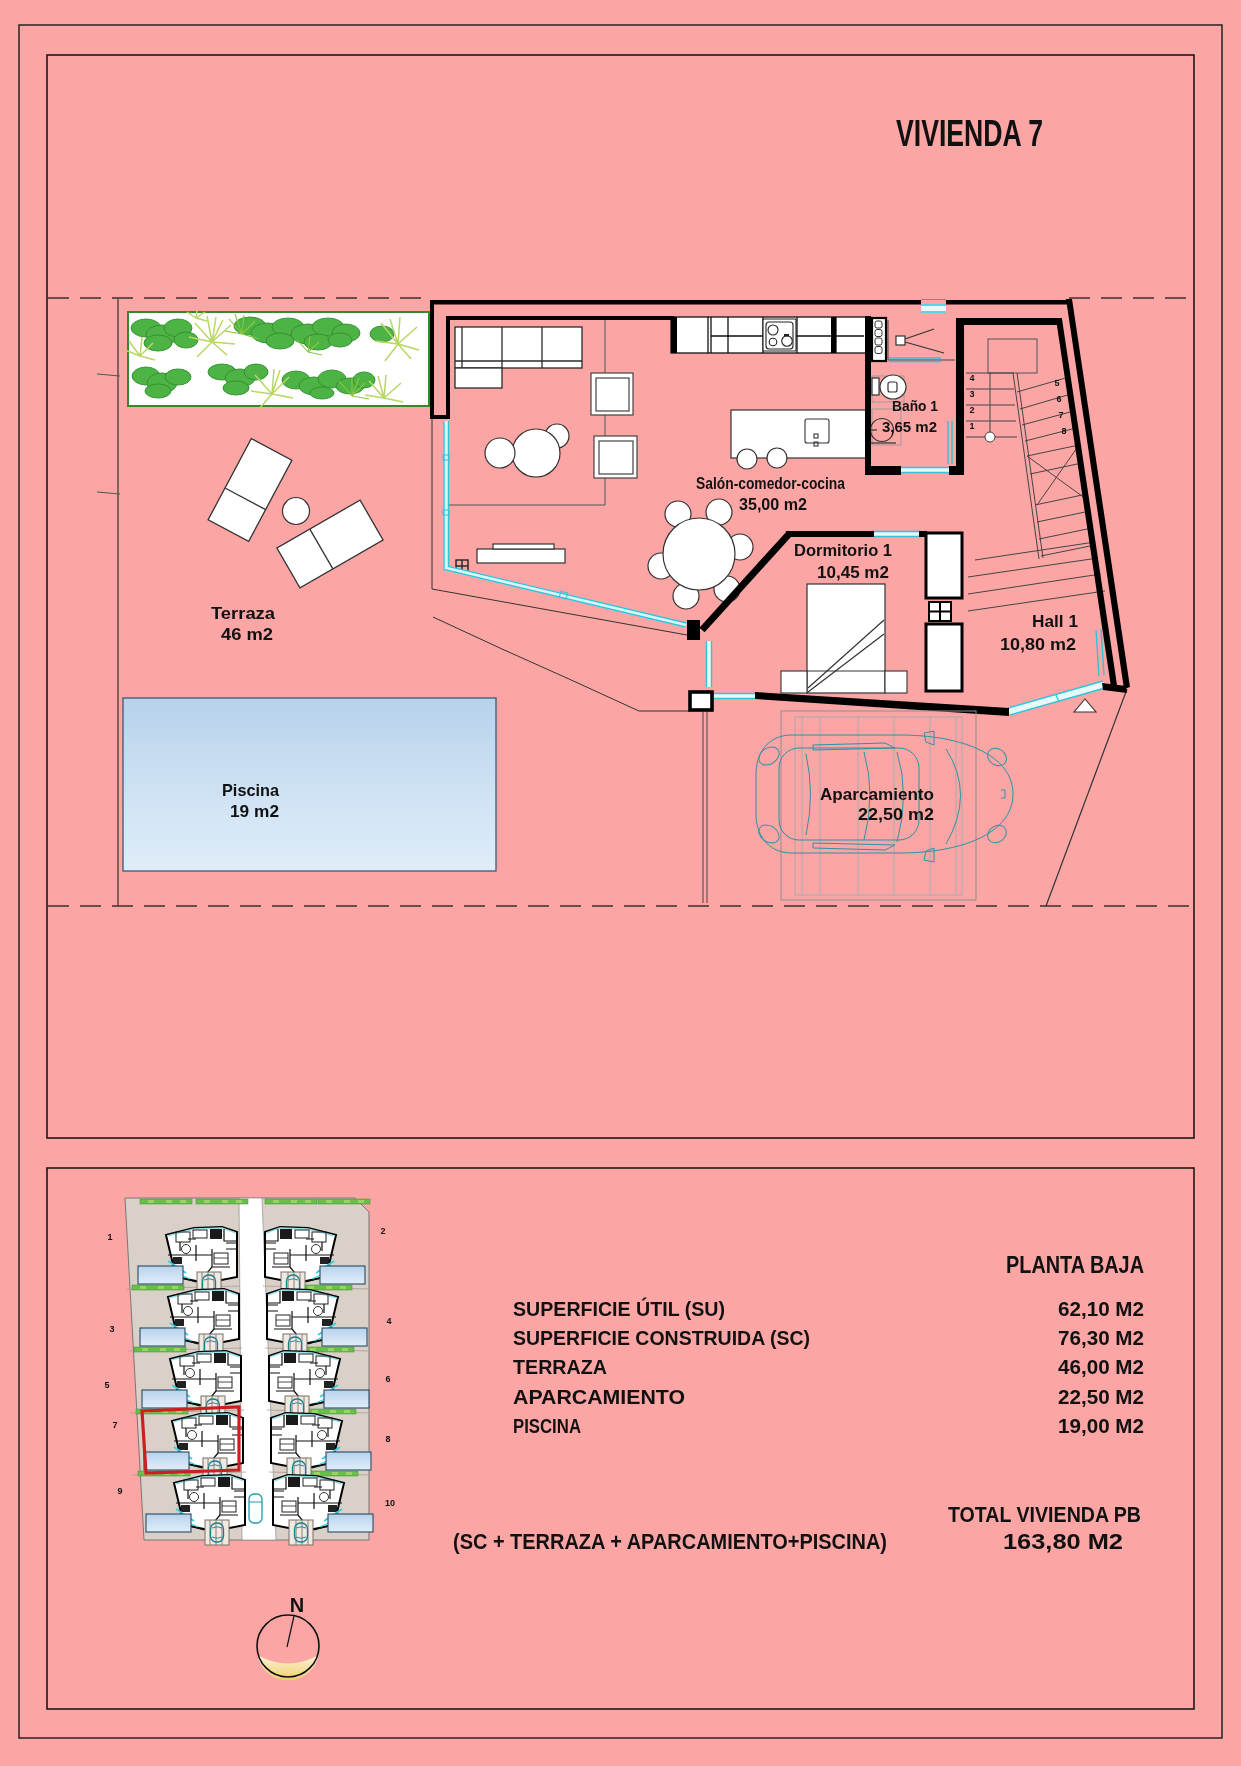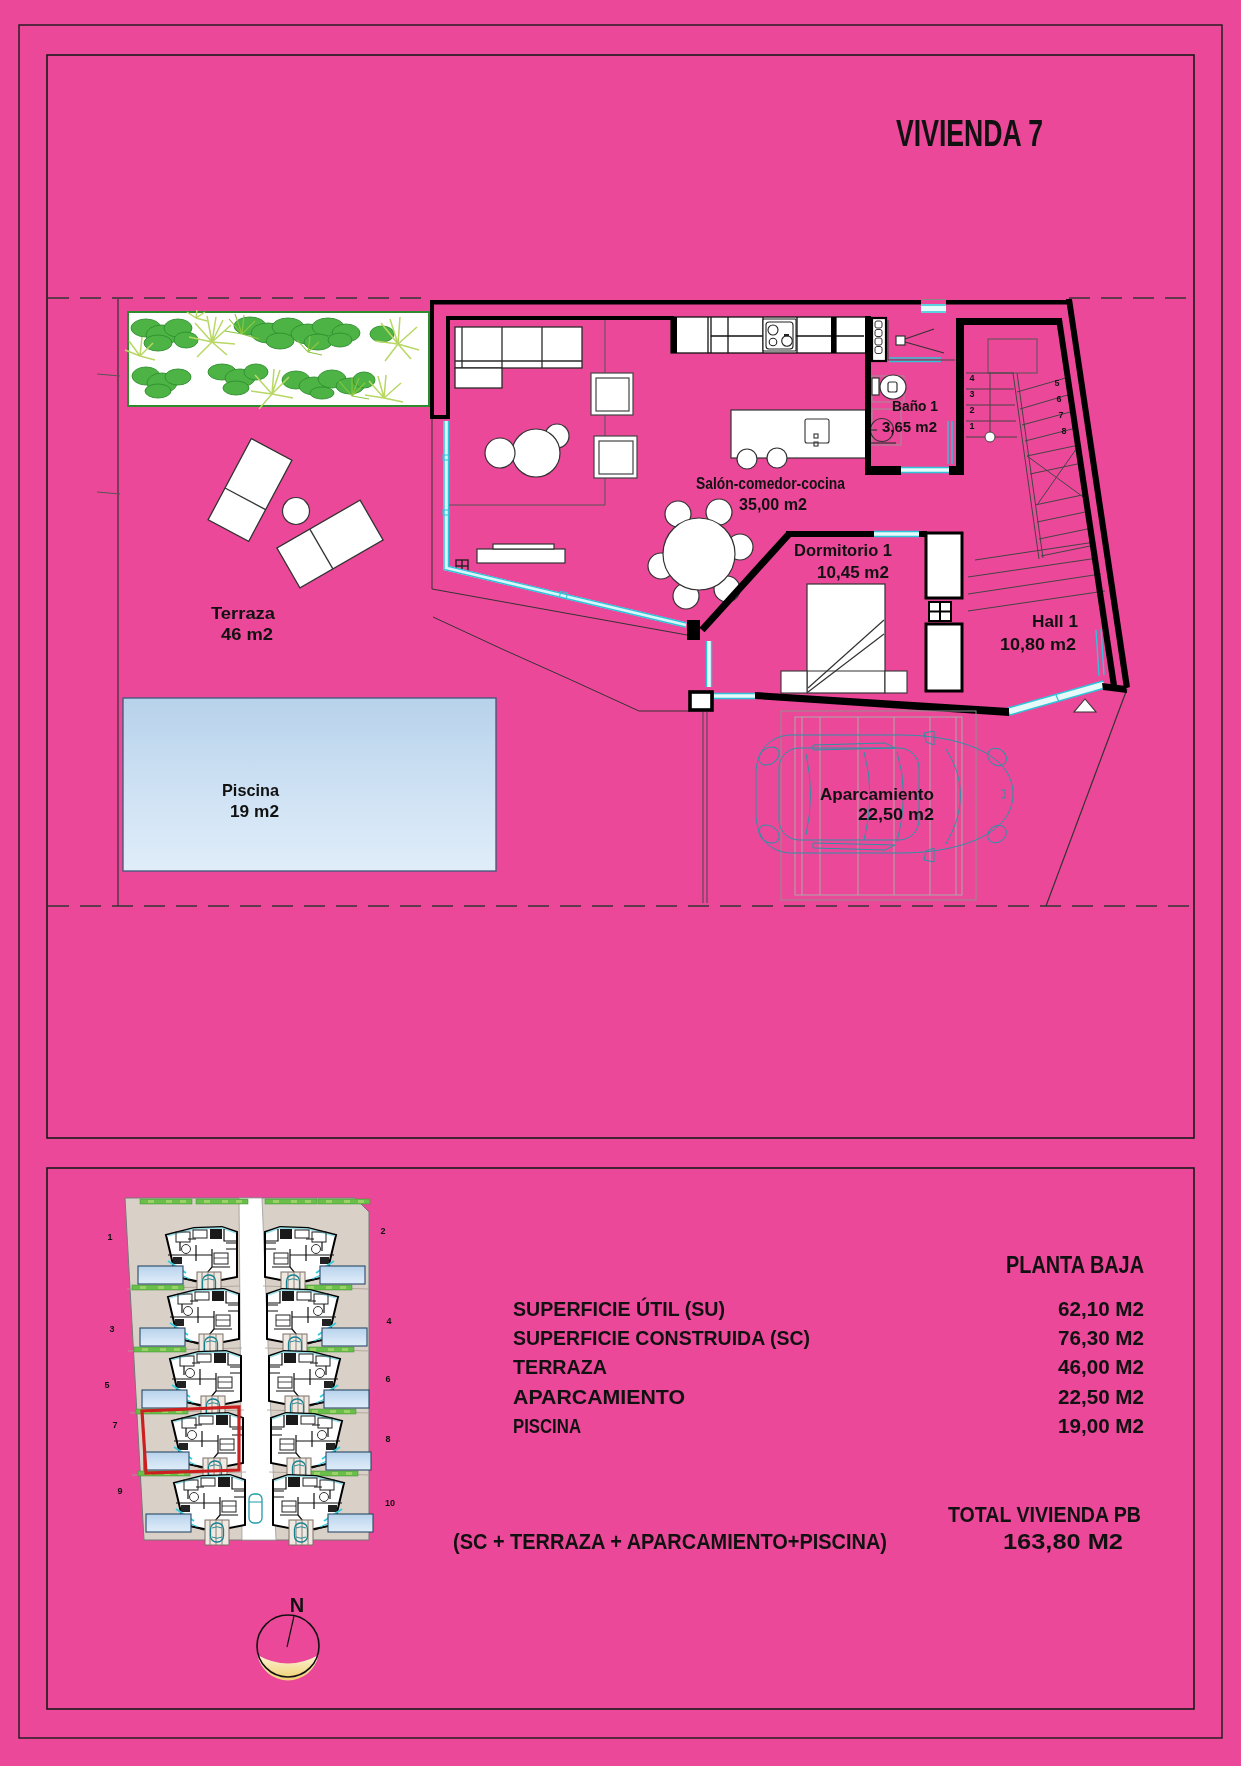--- a/index.html
+++ b/index.html
@@ -1,16 +1,16 @@
 <!DOCTYPE html>
 <html><head>
 <meta charset="utf-8">
 <style>
 html,body{margin:0;padding:0;background:#ffffff;}
-#page{width:1241px;height:1766px;position:relative;background:#ec4899;font-family:"Liberation Sans",sans-serif;}
+#page{width:1241px;height:1766px;position:relative;background:#fca5a5;font-family:"Liberation Sans",sans-serif;}
 svg{position:absolute;left:0;top:0;}
 text{font-family:"Liberation Sans",sans-serif;font-weight:bold;fill:#111;}
 </style>
 </head>
 <body>
 <div id="page">
 <svg width="1241" height="1766" viewBox="0 0 1241 1766">
 <defs>
 <linearGradient id="poolg" x1="0" y1="0" x2="0" y2="1">
 <stop offset="0" stop-color="#b7d2eb"></stop>

